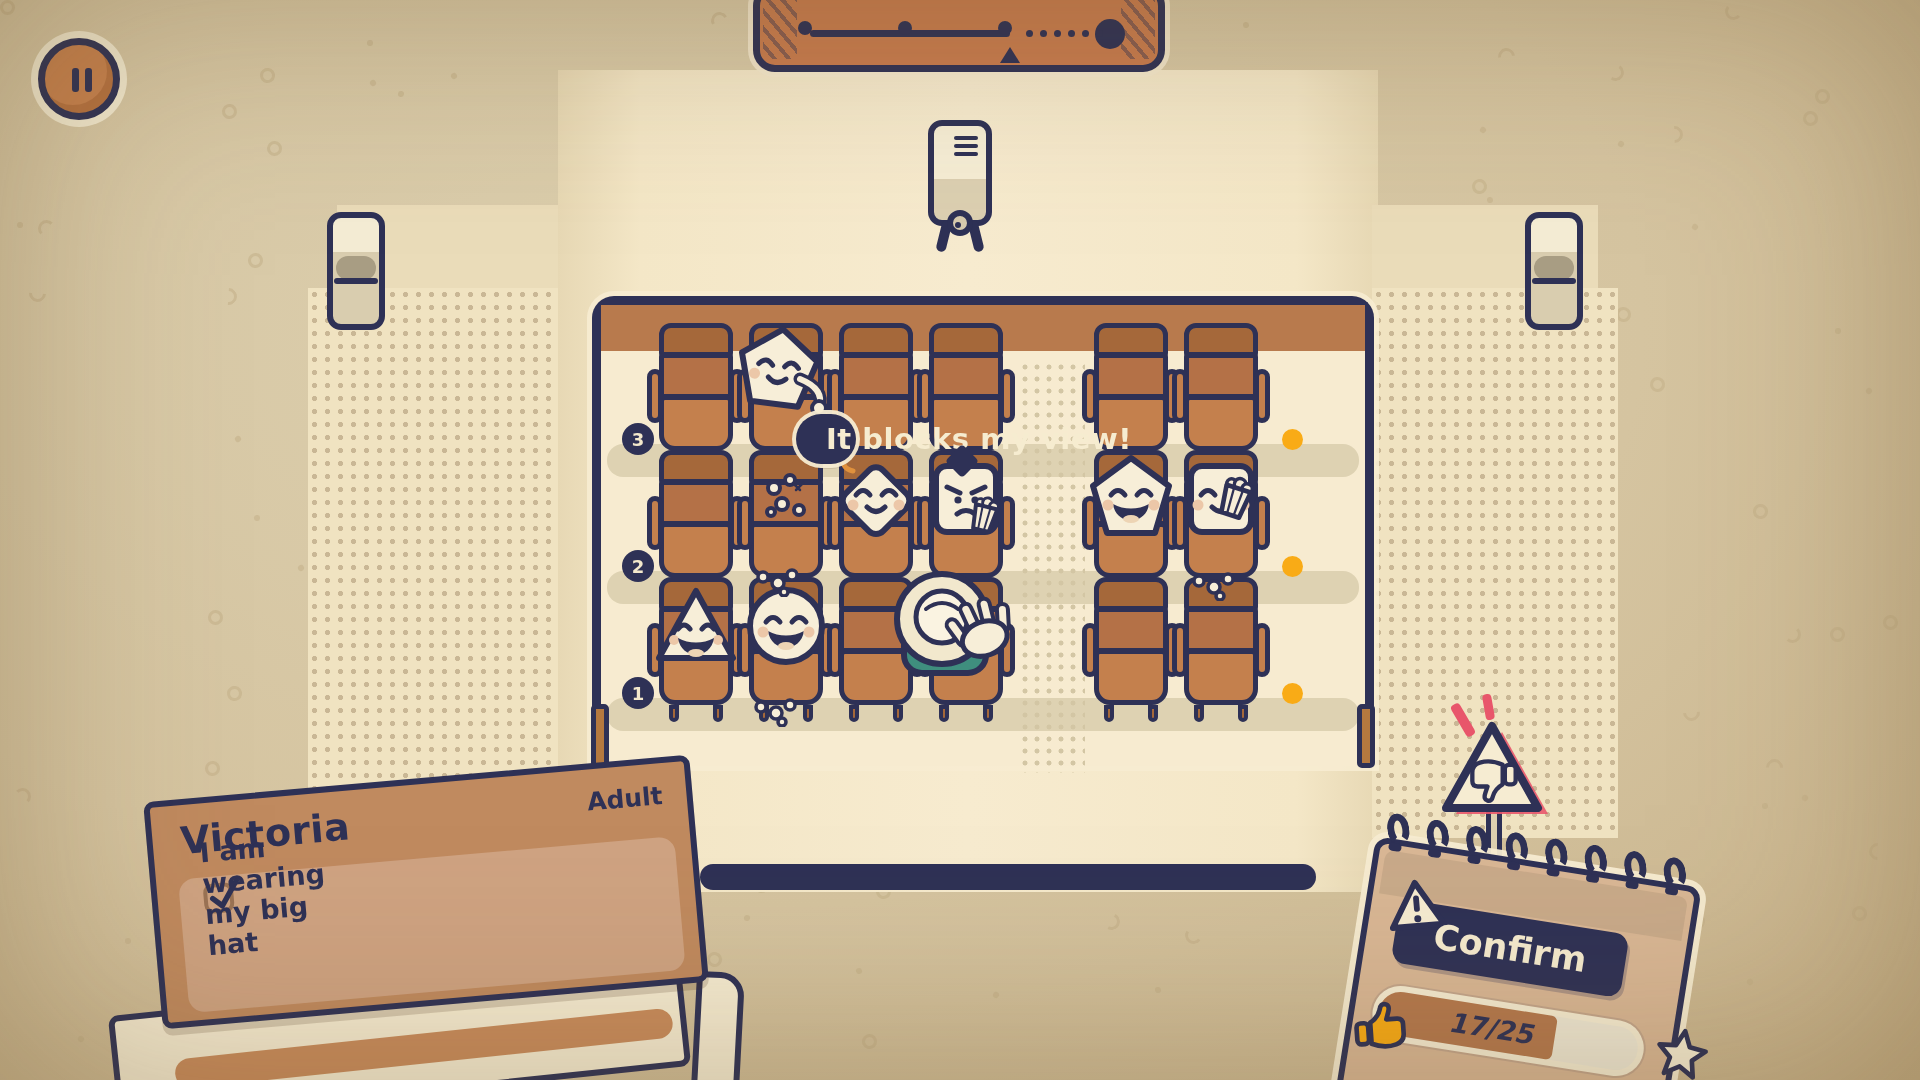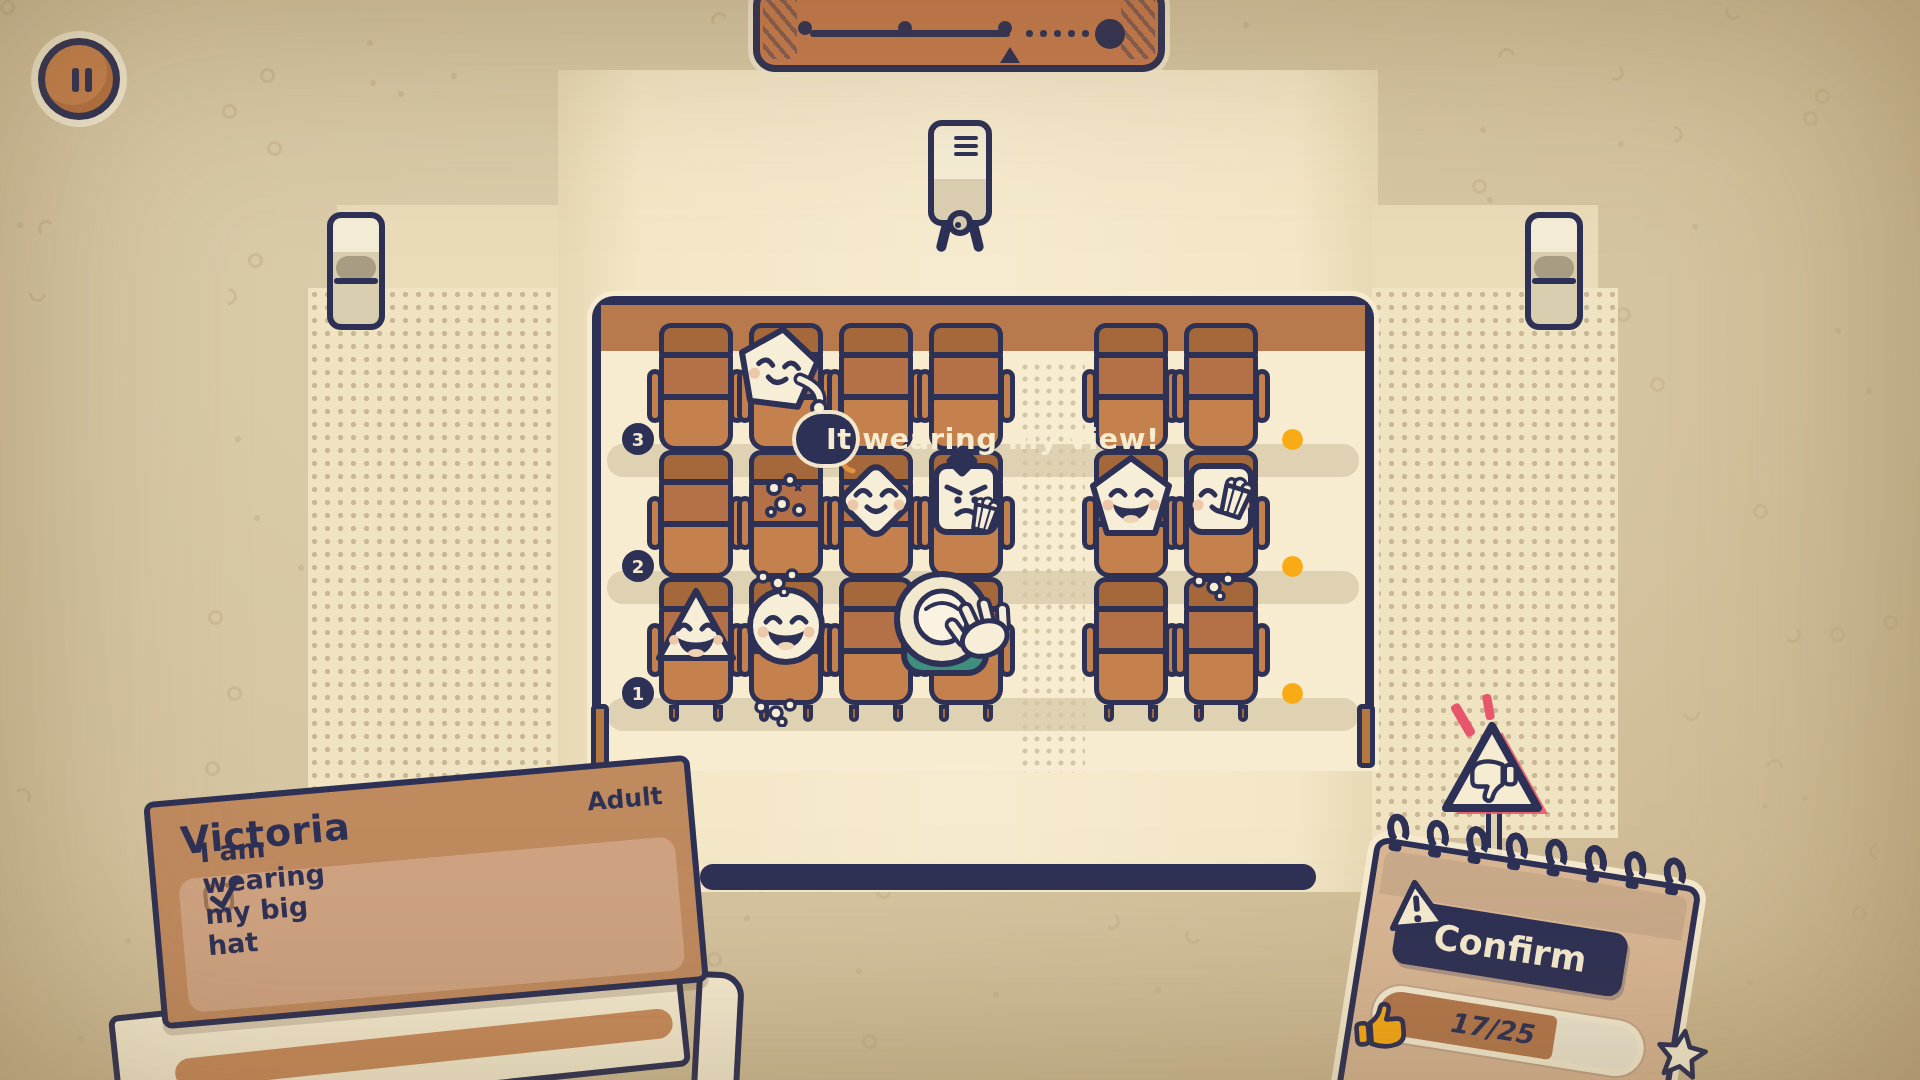--- a/index.html
+++ b/index.html
@@ -635,21 +635,21 @@
           </svg>
         </div>
       </div>
     <div class="wpost wp-l"></div>
     <div class="wpost wp-r"></div>
   </div>
 
   <div class="screen"></div>
 
   <div class="bubble">
-    <span>It wearing my view!</span>
+    <span>It blocks my view!</span>
     <i class="tail"></i>
   </div>
 
   <div class="sign">
     <div class="post2"></div>
     <div class="mark m1"></div>
     <div class="mark m2"></div>
     <div id="sign-tri">
         <svg width="124" height="112" viewBox="0 0 124 112">
    <path d="M60 8 L106 90 L14 90 Z" transform="translate(10 6)" fill="#e8566b" opacity=".9"></path>

